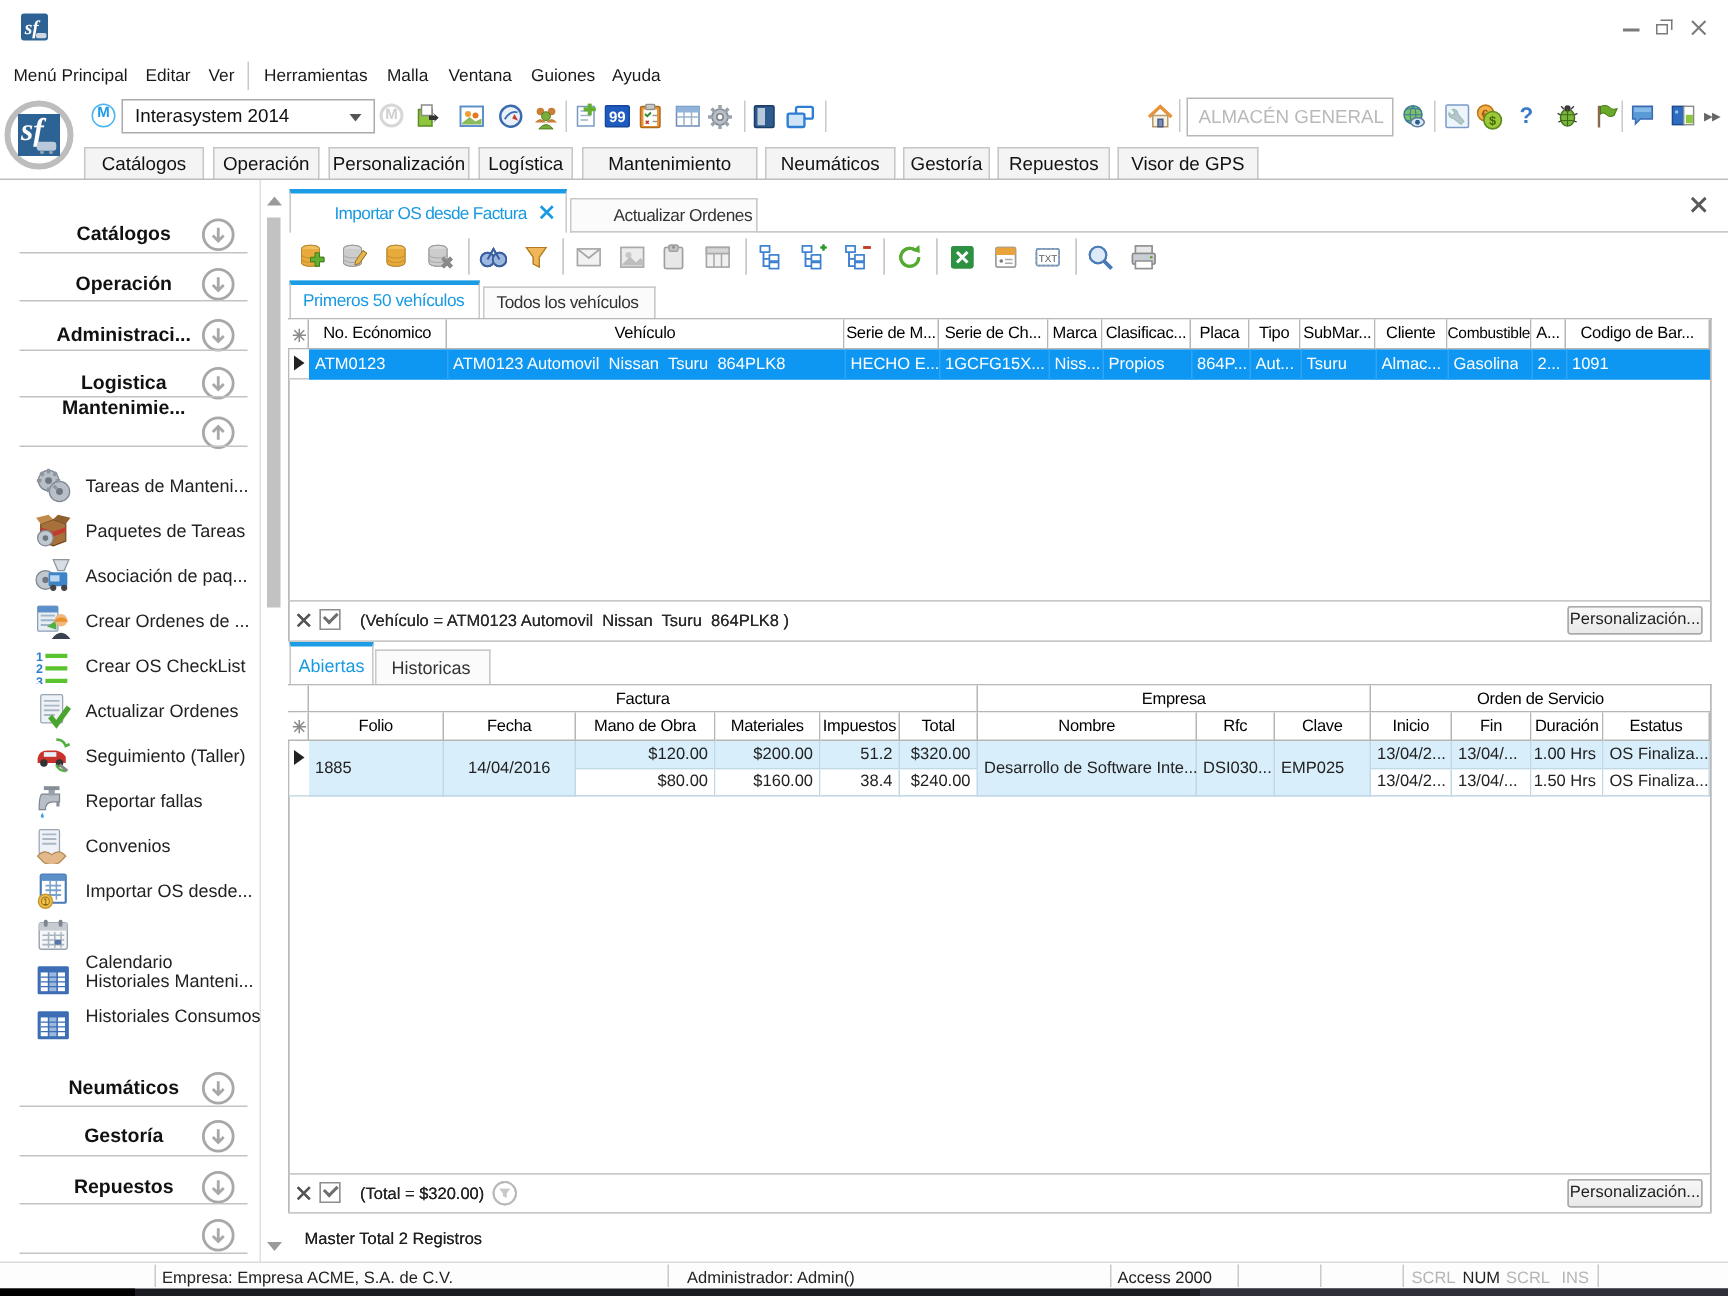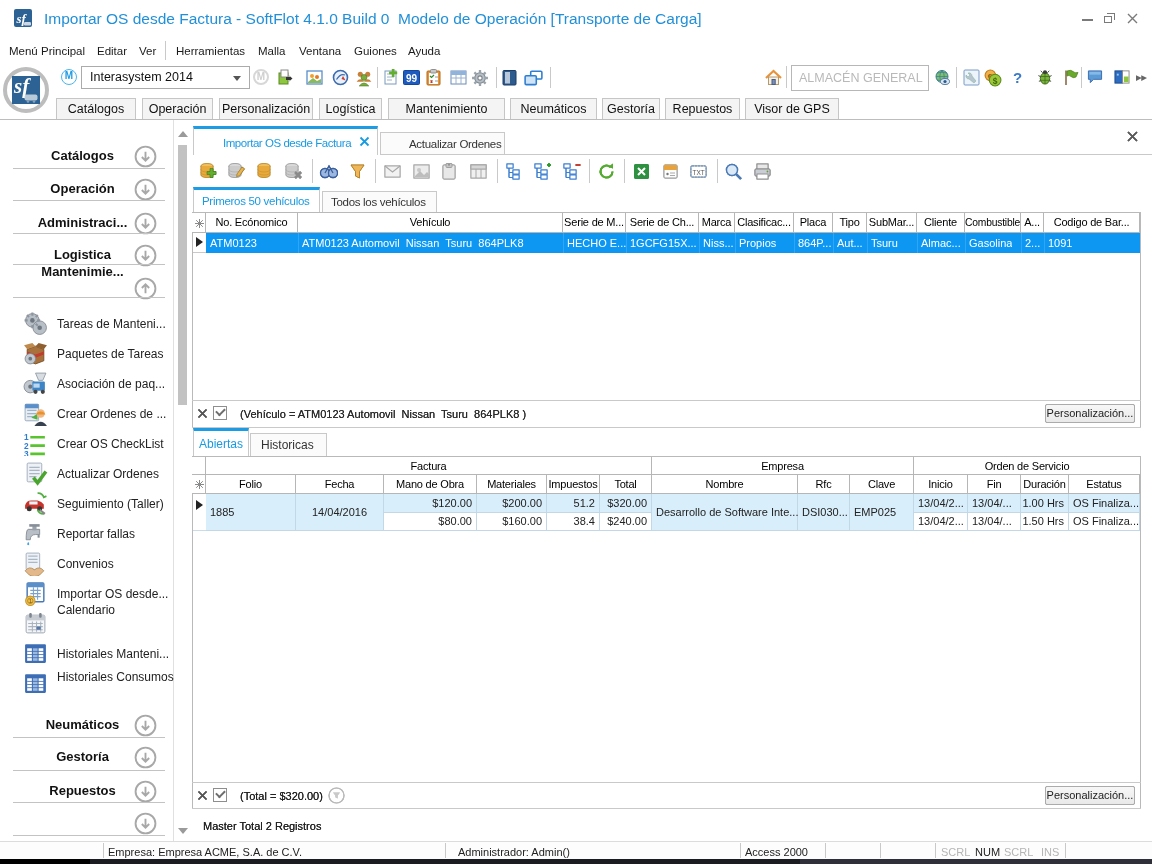--- a/index.html
+++ b/index.html
@@ -44,21 +44,20 @@
 </head>
 <body>
 <div id="page">
 
 <div class="abs" id="titlebar"></div>
 <svg class="abs" style="left:13px;top:8px" width="20" height="20" viewBox="0 0 20 20">
  <rect x="1" y="1" width="18" height="18" rx="2" fill="#2d6394"></rect>
  <text x="3.5" y="14.5" font-size="13" font-weight="bold" font-style="italic" fill="#fff" font-family="Liberation Serif">sf</text>
  <rect x="11" y="14" width="7" height="3.5" rx="1.2" fill="#cfd8e2"></rect>
 </svg>
-<div class="abs" id="titletext">Importar OS desde Factura - SoftFlot 4.1.0 Build 0&nbsp; Modelo de Operación [Transporte de Carga]</div>
 <div class="abs winbtn" style="left:1082px;top:19px;width:11px;height:2px;background:#7a7a7a"></div>
 <div class="abs winbtn" style="left:1104px;top:16px;width:8px;height:7px;border:1px solid #7a7a7a"></div>
 <div class="abs winbtn" style="left:1107px;top:13px;width:8px;height:7px;border:1px solid #7a7a7a;border-left:none;border-bottom:none"></div>
 <svg class="abs" style="left:1127px;top:13px" width="11" height="11" viewBox="0 0 11 11">
  <path d="M1 1 L10 10 M10 1 L1 10" stroke="#7a7a7a" stroke-width="1.4"></path>
 </svg>
 
 <div class="abs menuitem" style="left:9px">Menú Principal</div>
 <div class="abs menuitem" style="left:97px">Editar</div>
 <div class="abs menuitem" style="left:139px">Ver</div>
@@ -373,21 +372,21 @@
 <div class="abs sitem" style="top:587px">Importar OS desde...</div>
 <svg class="abs" style="left:23px;top:611px" width="25" height="25" viewBox="0 0 24 24">
       <rect x="3" y="4" width="18" height="17" rx="1.5" fill="#f4f6f8" stroke="#98a2ad" stroke-width="0.9"></rect>
 <rect x="3" y="4" width="18" height="5" fill="#c7ccd3"></rect>
 <rect x="6" y="2" width="2.4" height="4.5" rx="1" fill="#7d858e"></rect>
       <rect x="15.5" y="2" width="2.4" height="4.5" rx="1" fill="#7d858e"></rect>
 <path d="M5 12h14M5 15h14M5 18h14" stroke="#aab4bf" stroke-width="1"></path>
       <path d="M9 10v10M13 10v10M17 10v10" stroke="#aab4bf" stroke-width="1"></path>
 <rect x="13" y="15" width="4" height="3" fill="#5576a8"></rect>
     </svg>
-<div class="abs sitem" style="top:603px">Calendario</div>
+<div class="abs sitem" style="top:634px">Calendario</div>
 <svg class="abs" style="left:23px;top:641px" width="25" height="25" viewBox="0 0 24 24">
       <rect x="2" y="3" width="20" height="18" rx="1" fill="#3d6db5"></rect>
 <rect x="4" y="7" width="4.5" height="12" fill="#fff"></rect>
       <rect x="9.5" y="7" width="4.5" height="12" fill="#9db9dd"></rect>
 <rect x="15" y="7" width="4.5" height="12" fill="#fff"></rect>
       <path d="M4 10h16M4 13h16M4 16h16" stroke="#3d6db5" stroke-width="0.8"></path>
     </svg>
 <div class="abs sitem" style="top:647px">Historiales Manteni...</div>
 <svg class="abs" style="left:23px;top:671px" width="25" height="25" viewBox="0 0 24 24">
       <rect x="2" y="3" width="20" height="18" rx="1" fill="#3d6db5"></rect>

